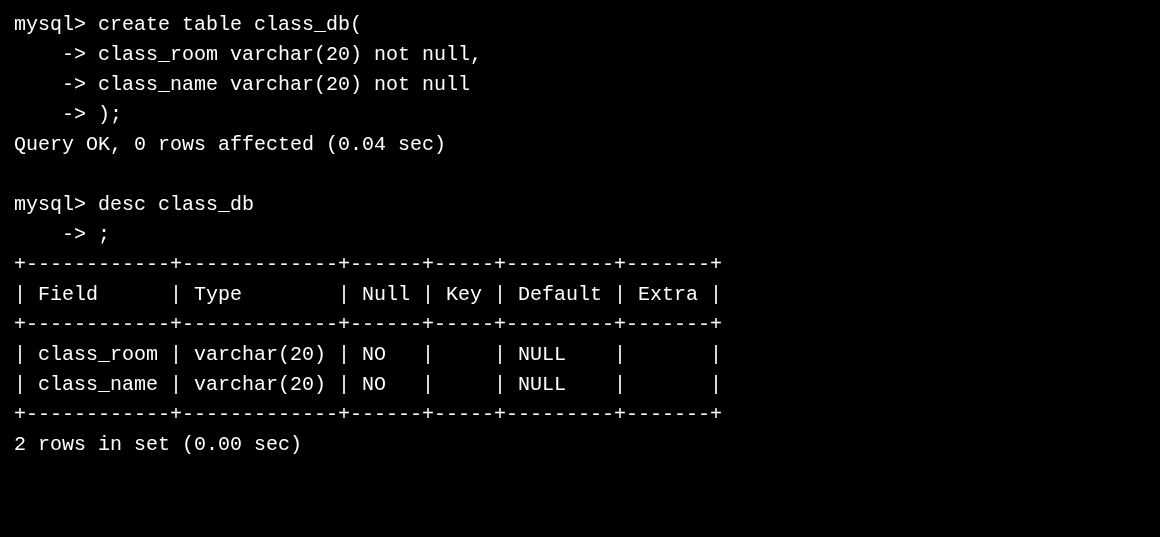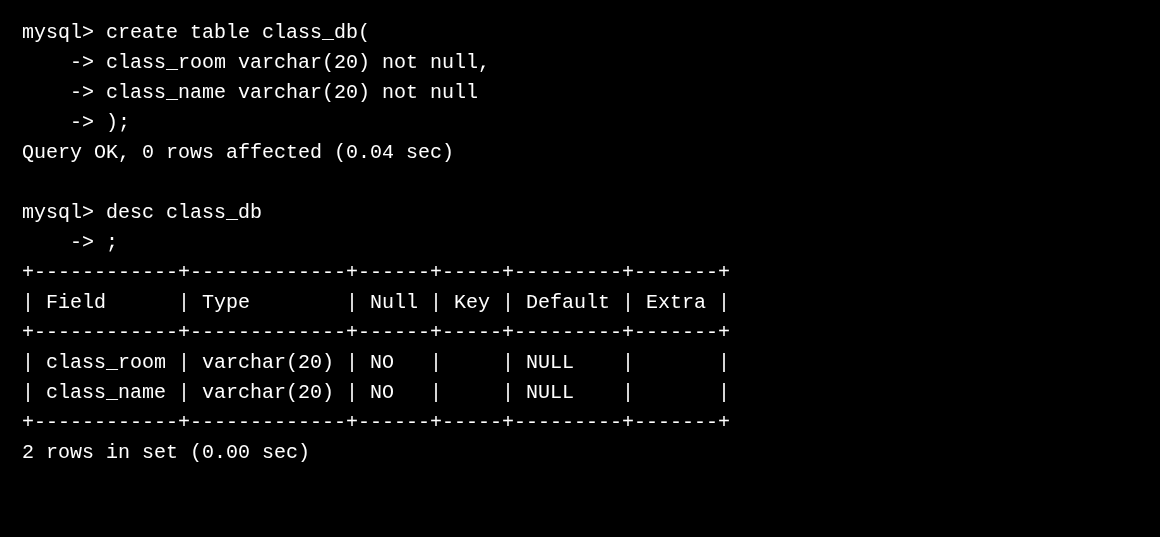--- a/index.html
+++ b/index.html
@@ -9,21 +9,21 @@
     color: #ffffff;
     font-family: "Consolas", "Menlo", "Monaco", "Courier New", monospace;
     font-size: 20px;
     line-height: 1.5;
     width: 1160px;
     height: 537px;
     box-sizing: border-box;
     overflow: hidden;
   }
   pre {
-    margin: 16px;
+    margin: 8px;
     padding: 2px 6px;
     white-space: pre;
     font-family: inherit;
   }
 </style>
 </head>
 <body>
 
 <pre><span>mysql&gt; create table class_db(</span>
 <span>    -&gt; class_room varchar(20) not null,</span>

